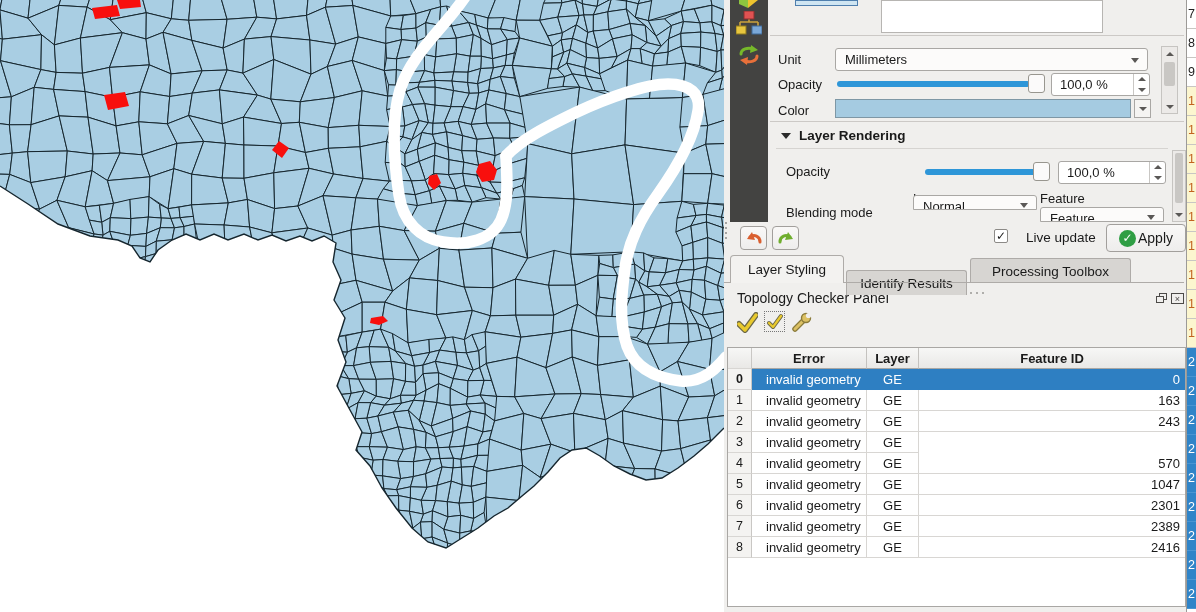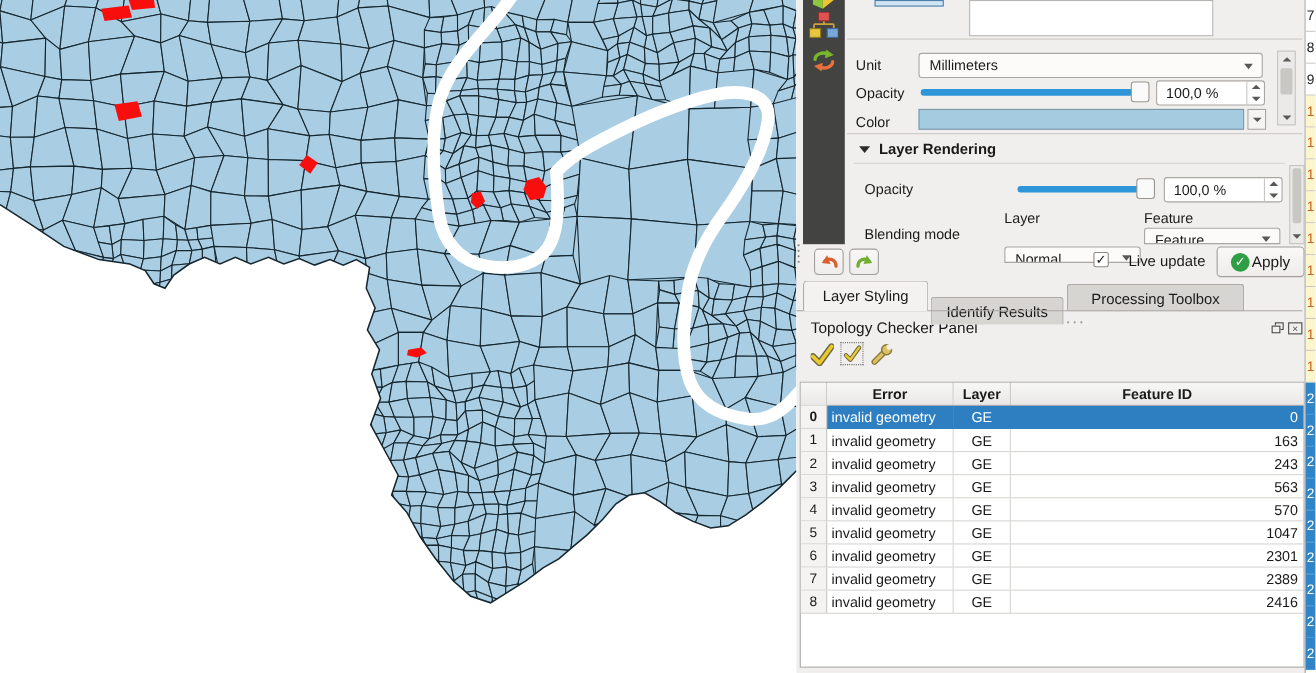--- a/index.html
+++ b/index.html
@@ -53,21 +53,21 @@
   .tab.inactive{background:#d7d5d2;height:25px;top:258px;border-radius:3px 3px 0 0;z-index:1;}
   #tabline{left:724px;top:282px;width:460px;height:1px;background:#aeaba8;z-index:2;}
   
   #tc-table{left:727px;top:347px;width:459px;height:260px;background:#fff;border:1px solid #a9a7a4;box-sizing:border-box;}
   .t-row{display:flex;height:21px;box-sizing:border-box;}
   .t-cell{box-sizing:border-box;overflow:hidden;white-space:nowrap;display:flex;align-items:center;}
   .th{background:linear-gradient(#f7f7f6,#e9e8e6);border-right:1px solid #c4c2bf;border-bottom:1px solid #a9a7a4;
       font-weight:bold;justify-content:center;}
   .c-num{width:24px;background:#f4f3f1;border-right:1px solid #c9c7c4;border-bottom:1px solid #d8d6d3;
       justify-content:center;font-size:12.5px;}
-  .c-err{width:115px;border-right:1px solid #d8d6d3;border-bottom:1px solid #d8d6d3;padding-left:4px;}
+  .c-err{width:115px;border-right:1px solid #d8d6d3;border-bottom:1px solid #d8d6d3;padding-left:14px;}
   .c-lay{width:52px;border-right:1px solid #d8d6d3;border-bottom:1px solid #d8d6d3;justify-content:center;}
   .c-fid{width:268px;border-bottom:1px solid #d8d6d3;justify-content:flex-end;padding-right:5px;}
   .t-row.sel .c-err,.t-row.sel .c-lay,.t-row.sel .c-fid{background:#2e7fc2;color:#ffffff;border-color:#2e7fc2;}
   .t-row.sel .c-num{font-weight:bold;}
   
   .winbtn{position:absolute;width:13px;height:11px;box-sizing:border-box;}
   
   #edgestrip{left:1186px;top:0;width:10px;height:612px;border-left:1px solid #9c9a97;box-sizing:border-box;background:#fff;}
   .es-row{height:29px;box-sizing:border-box;border-bottom:1px solid #c8c6c3;font-size:12.5px;
       display:flex;align-items:center;padding-left:1px;overflow:hidden;}
@@ -1446,21 +1446,21 @@
       </i>
       <i>
         <span class="tri-dn"></span>
       </i>
     </span>
 </div>
 
 <span class="lbl" style="left:786px;top:205px;">Blending mode</span>
 <span class="lbl" style="left:913px;top:191px;">Layer</span>
 <span class="lbl" style="left:1040px;top:191px;">Feature</span>
-<div class="combo" style="left:913px;top:224px;width:124px;height:15px;border-radius:3px 3px 0 0;align-items:flex-start;">
+<div class="combo" style="left:913px;top:195px;width:124px;height:15px;border-radius:3px 3px 0 0;align-items:flex-start;">
   <span style="line-height:21px;">Normal</span>
   <span class="arrow" style="top:9px;"></span>
 </div>
 <div class="combo" style="left:1040px;top:207px;width:124px;height:15px;border-radius:3px 3px 0 0;align-items:flex-start;">
   <span style="line-height:21px;">Feature</span>
   <span class="arrow" style="top:9px;"></span>
 </div>
 
 <div class="scroll" style="left:1172px;top:150px;width:14px;height:72px;">
   <span class="thumb" style="top:2px;height:50px;"></span>
@@ -1551,21 +1551,20 @@
       <div class="t-row">
         <div class="t-cell c-num">2</div>
         <div class="t-cell c-err">invalid geometry</div>
         <div class="t-cell c-lay">GE</div>
         <div class="t-cell c-fid" style="width:266px;">243</div>
       </div>
       <div class="t-row">
         <div class="t-cell c-num">3</div>
         <div class="t-cell c-err">invalid geometry</div>
         <div class="t-cell c-lay">GE</div>
-        <div class="t-cell c-fid" style="width:266px;">563</div>
       </div>
       <div class="t-row">
         <div class="t-cell c-num">4</div>
         <div class="t-cell c-err">invalid geometry</div>
         <div class="t-cell c-lay">GE</div>
         <div class="t-cell c-fid" style="width:266px;">570</div>
       </div>
       <div class="t-row">
         <div class="t-cell c-num">5</div>
         <div class="t-cell c-err">invalid geometry</div>

